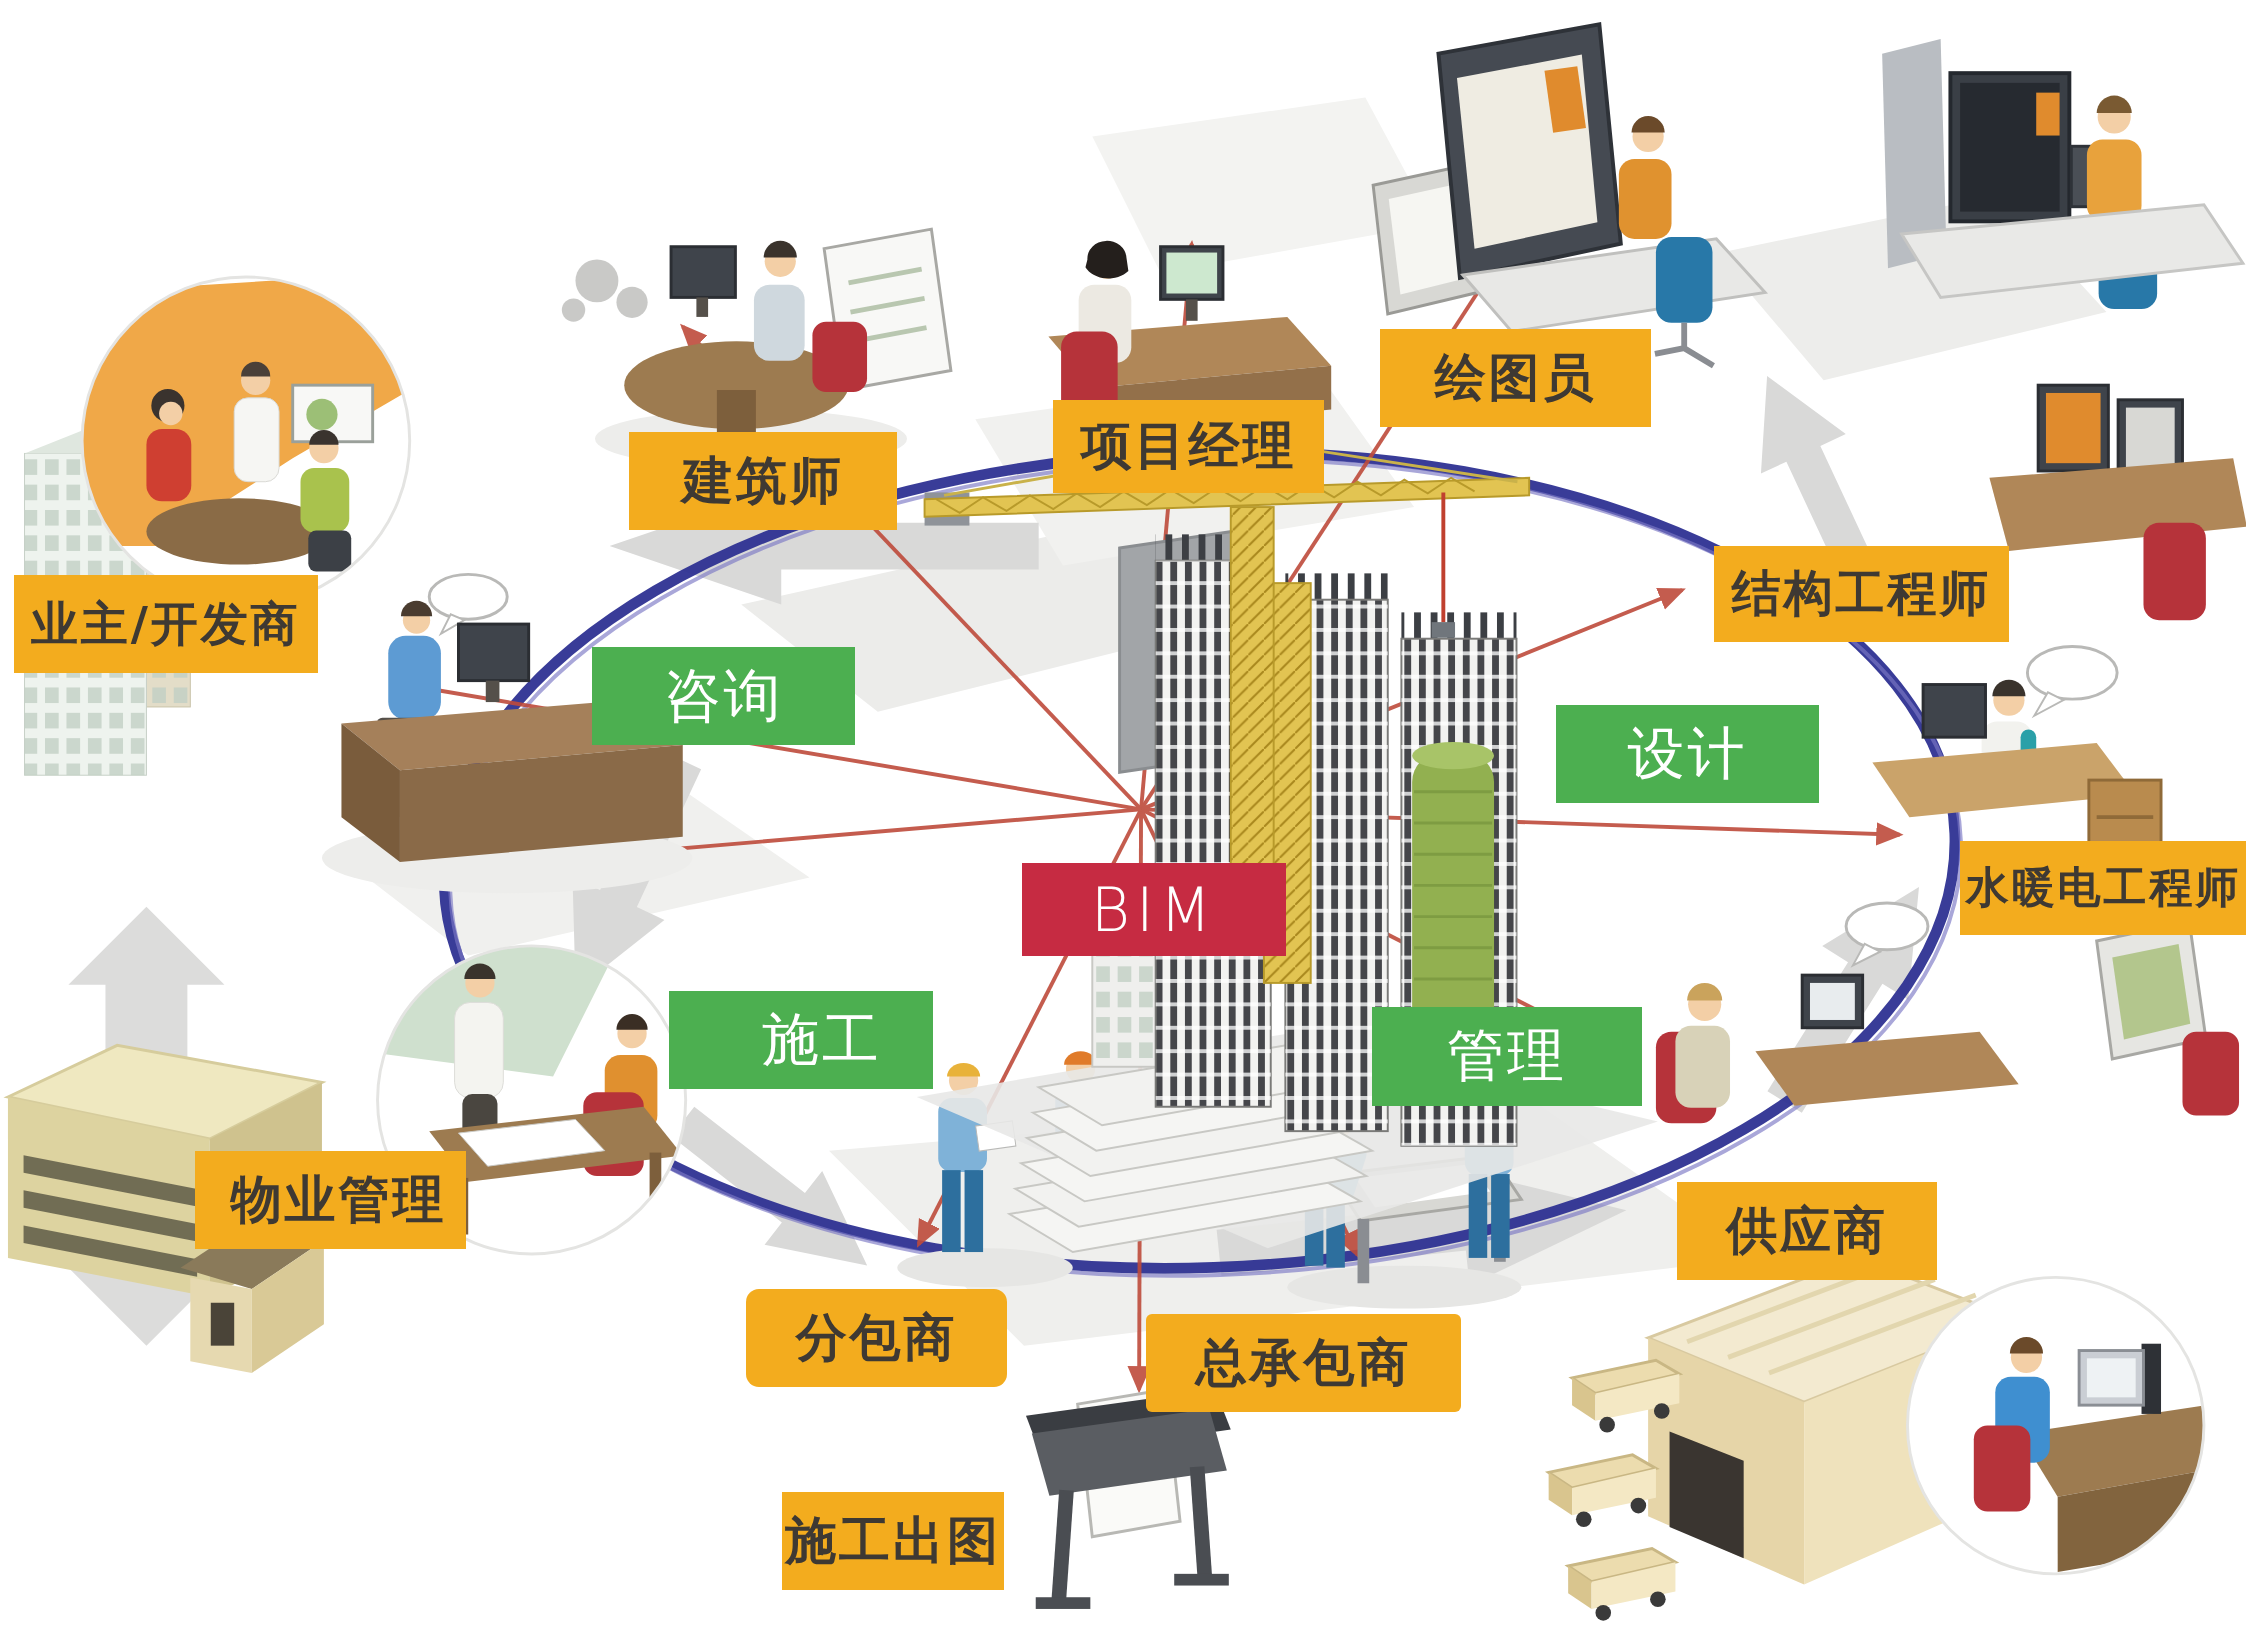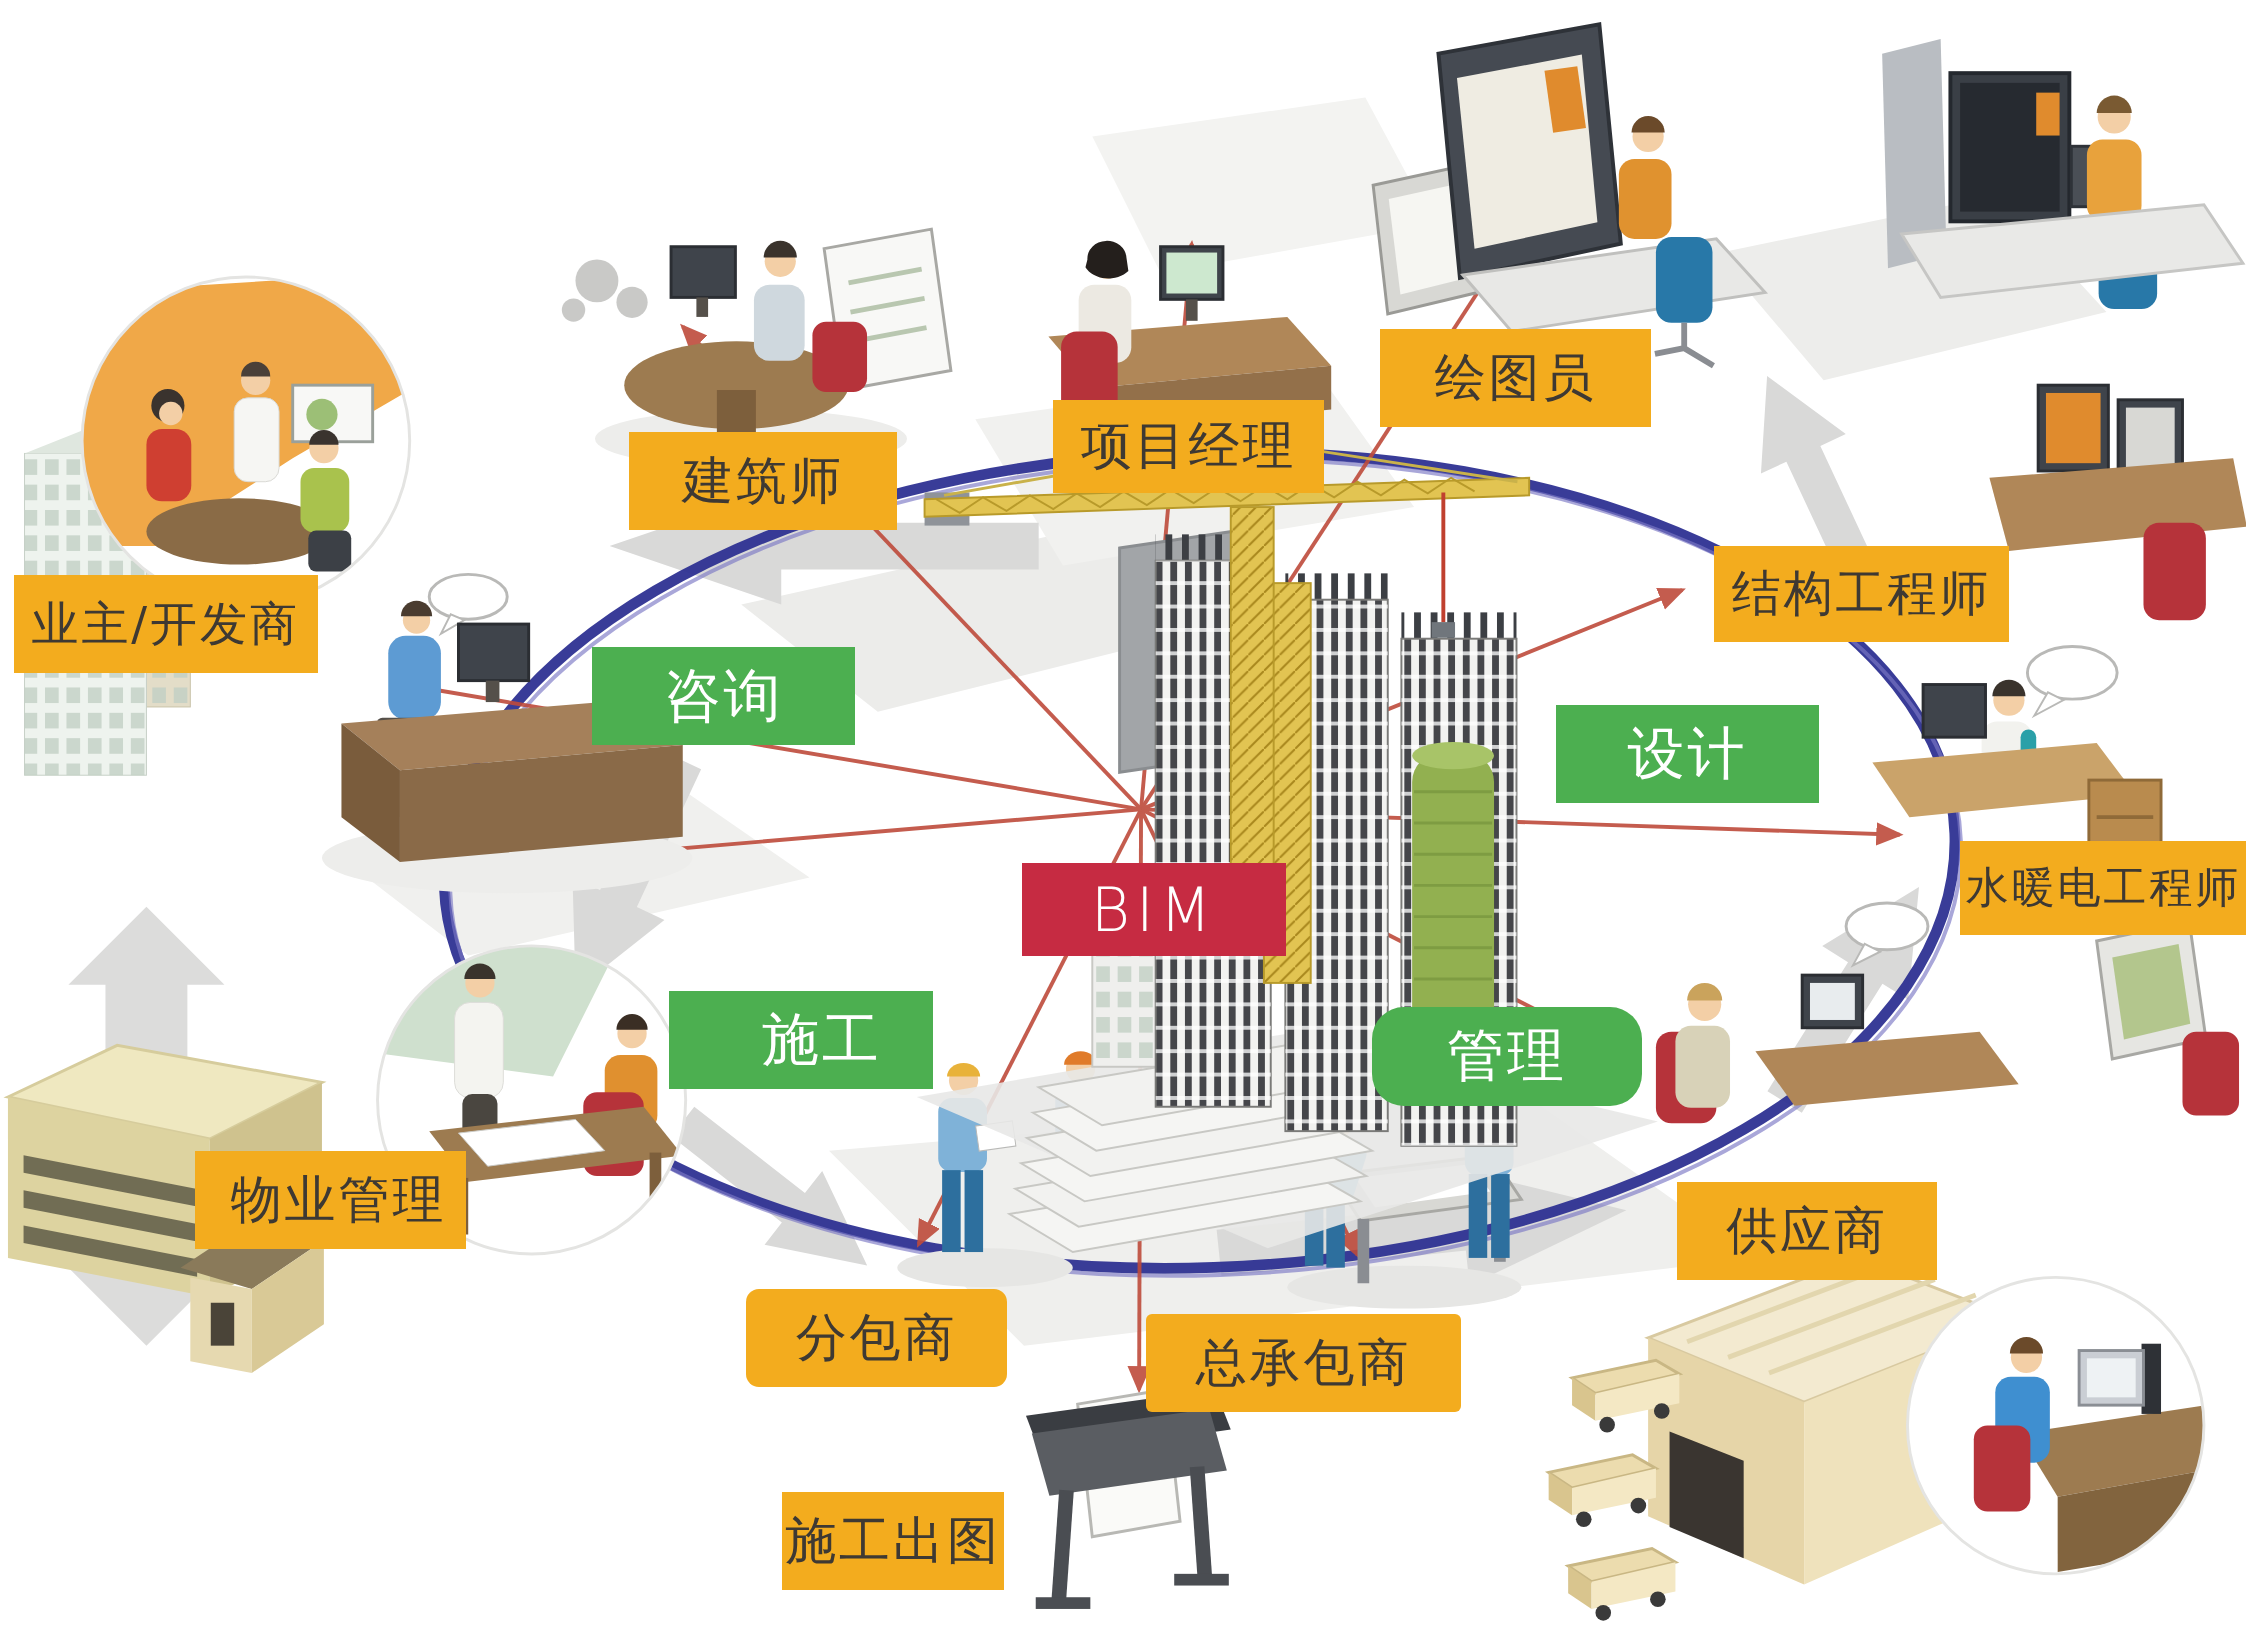--- a/index.html
+++ b/index.html
@@ -1,40 +1,40 @@
 <!DOCTYPE html>
 <html><head>
 <meta charset="utf-8">
 <style>
   html,body{margin:0;padding:0;background:#ffffff;}
   #stage{position:relative;width:2247px;height:1646px;overflow:hidden;background:#ffffff;
          font-family:"DejaVu Sans","Liberation Sans",sans-serif;}
   #scene-svg{position:absolute;left:0;top:0;}
   .lbl{position:absolute;display:flex;align-items:center;justify-content:center;
        letter-spacing:2.9px;box-sizing:border-box;}
-  .tag{background:#F3AC1E;color:#3E3933;font-size:51px;font-weight:400;}
+  .tag{background:#F3AC1E;color:#3E3933;font-size:51px;font-weight:700;}
   .phase{background:#4CAF50;color:#ffffff;font-size:57px;font-weight:400;}
   .bim{background:#C62B42;color:#ffffff;font-size:60px;font-weight:300;letter-spacing:5.9px;}
 
   .lbl-owner       {left:13.7px;  top:575px;  width:304px; height:98px; font-size:47px;}
   .lbl-architect   {left:629px; top:432px;  width:268px; height:98px;}
   .lbl-pm          {left:1053px;top:400px;  width:271px; height:93px;}
   .lbl-draftsman   {left:1380px;top:329px;  width:271px; height:98px;}
   .lbl-structural  {left:1714px;top:546px;  width:295px; height:96px;  font-size:49px;}
   .lbl-mep         {left:1960px;top:841px;  width:287px; height:94px;  font-size:43px;}
   .lbl-property    {left:195px; top:1151px; width:271px; height:98px;padding-left:16px;}
   .lbl-sub         {left:746px; top:1289px; width:261px; height:98px;border-radius:13px;}
   .lbl-gc          {left:1146px;top:1314px; width:315px; height:98px;border-radius:6px;}
   .lbl-supplier    {left:1677px;top:1182px; width:260px; height:98px;}
   .lbl-drawings    {left:750px; top:1492px; width:222px; height:98px;margin-left:32px;}
 
   .lbl-consulting  {left:592px; top:647px;  width:263px; height:98px;}
   .lbl-design      {left:1556px;top:681px;  width:263px; height:98px;margin-top:24px;}
   .lbl-construction{left:669px; top:991px; width:264px; height:98px;padding-left:42px;}
-  .lbl-management  {left:1372px;top:1007px; width:270px; height:99px;border-radius:32px;}
+  .lbl-management  {left:1372px;top:1007px; width:270px; height:99px;}
   .lbl-bim         {left:1022px;top:863px;  width:264px; height:93px;}
 </style>
 </head>
 <body>
 
 <div id="stage">
 
 <svg id="scene-svg" width="2247" height="1646" viewBox="0 0 2304 1688">
   <defs>
     <marker id="rarrow" markerWidth="9" markerHeight="8" refX="6" refY="3" orient="auto" markerUnits="strokeWidth">

